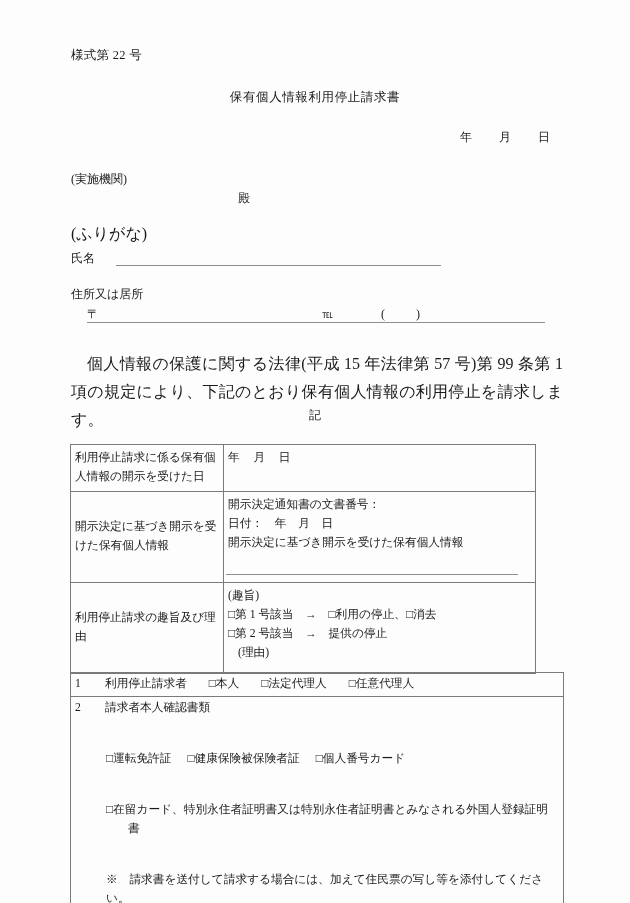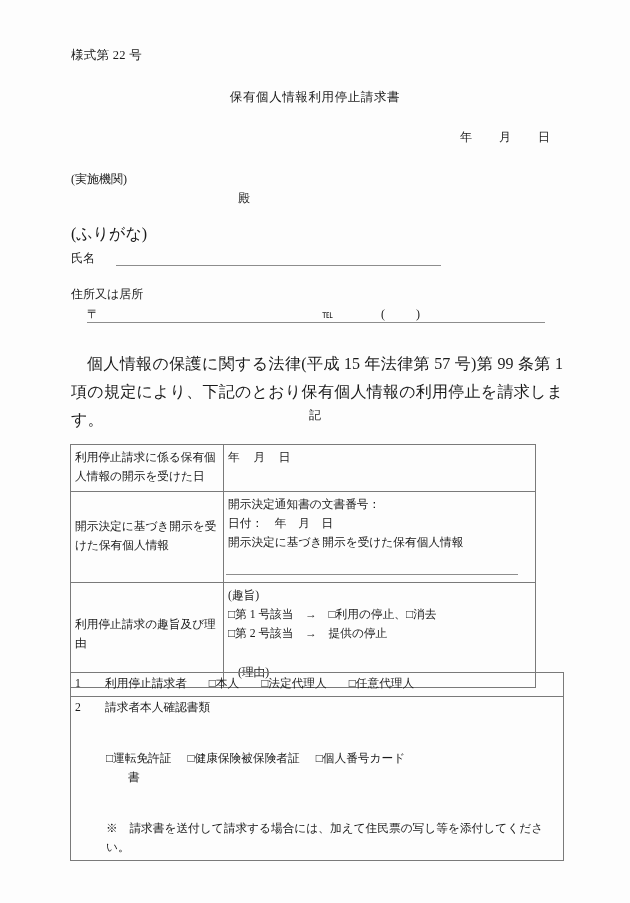--- a/index.html
+++ b/index.html
@@ -154,21 +154,21 @@
   .row2 .valuecell { padding-top: 3px; }
   .row3 .valuecell { padding-top: 3px; }
   .inner-rule {
     position: absolute;
     left: 2px;
     right: 17px;
     bottom: 7px;
     height: 1px;
     background: #8d8d8d;
   }
-  .indent1 { padding-left: 10px; margin-top: 20px; }
+  .indent1 { padding-left: 10px; }
 
   
   #bottom-box {
     position: absolute;
     left: 70px;
     top: 672px;
     width: 494px;
     border: 1px solid #7a7a7a;
     box-sizing: border-box;
     font-size: 11.7px;
@@ -253,20 +253,21 @@
 
     <div class="bb-row">
       <div>
         <span class="num">2</span><span>請求者本人確認書類</span>
       </div>
 
       <div class="sub">
         <span>□運転免許証</span><span class="sp-m"></span><span>□健康保険被保険者証</span><span class="sp-m"></span><span>□個人番号カード</span>
       </div>
 
+      <div class="sub">□在留カード、特別永住者証明書又は特別永住者証明書とみなされる外国人登録証明</div>
       <div class="sub2">書</div>
 
 
       <div class="sub">※　請求書を送付して請求する場合には、加えて住民票の写し等を添付してください。</div>
     </div>
 
   </div>
 
 </div>
 

